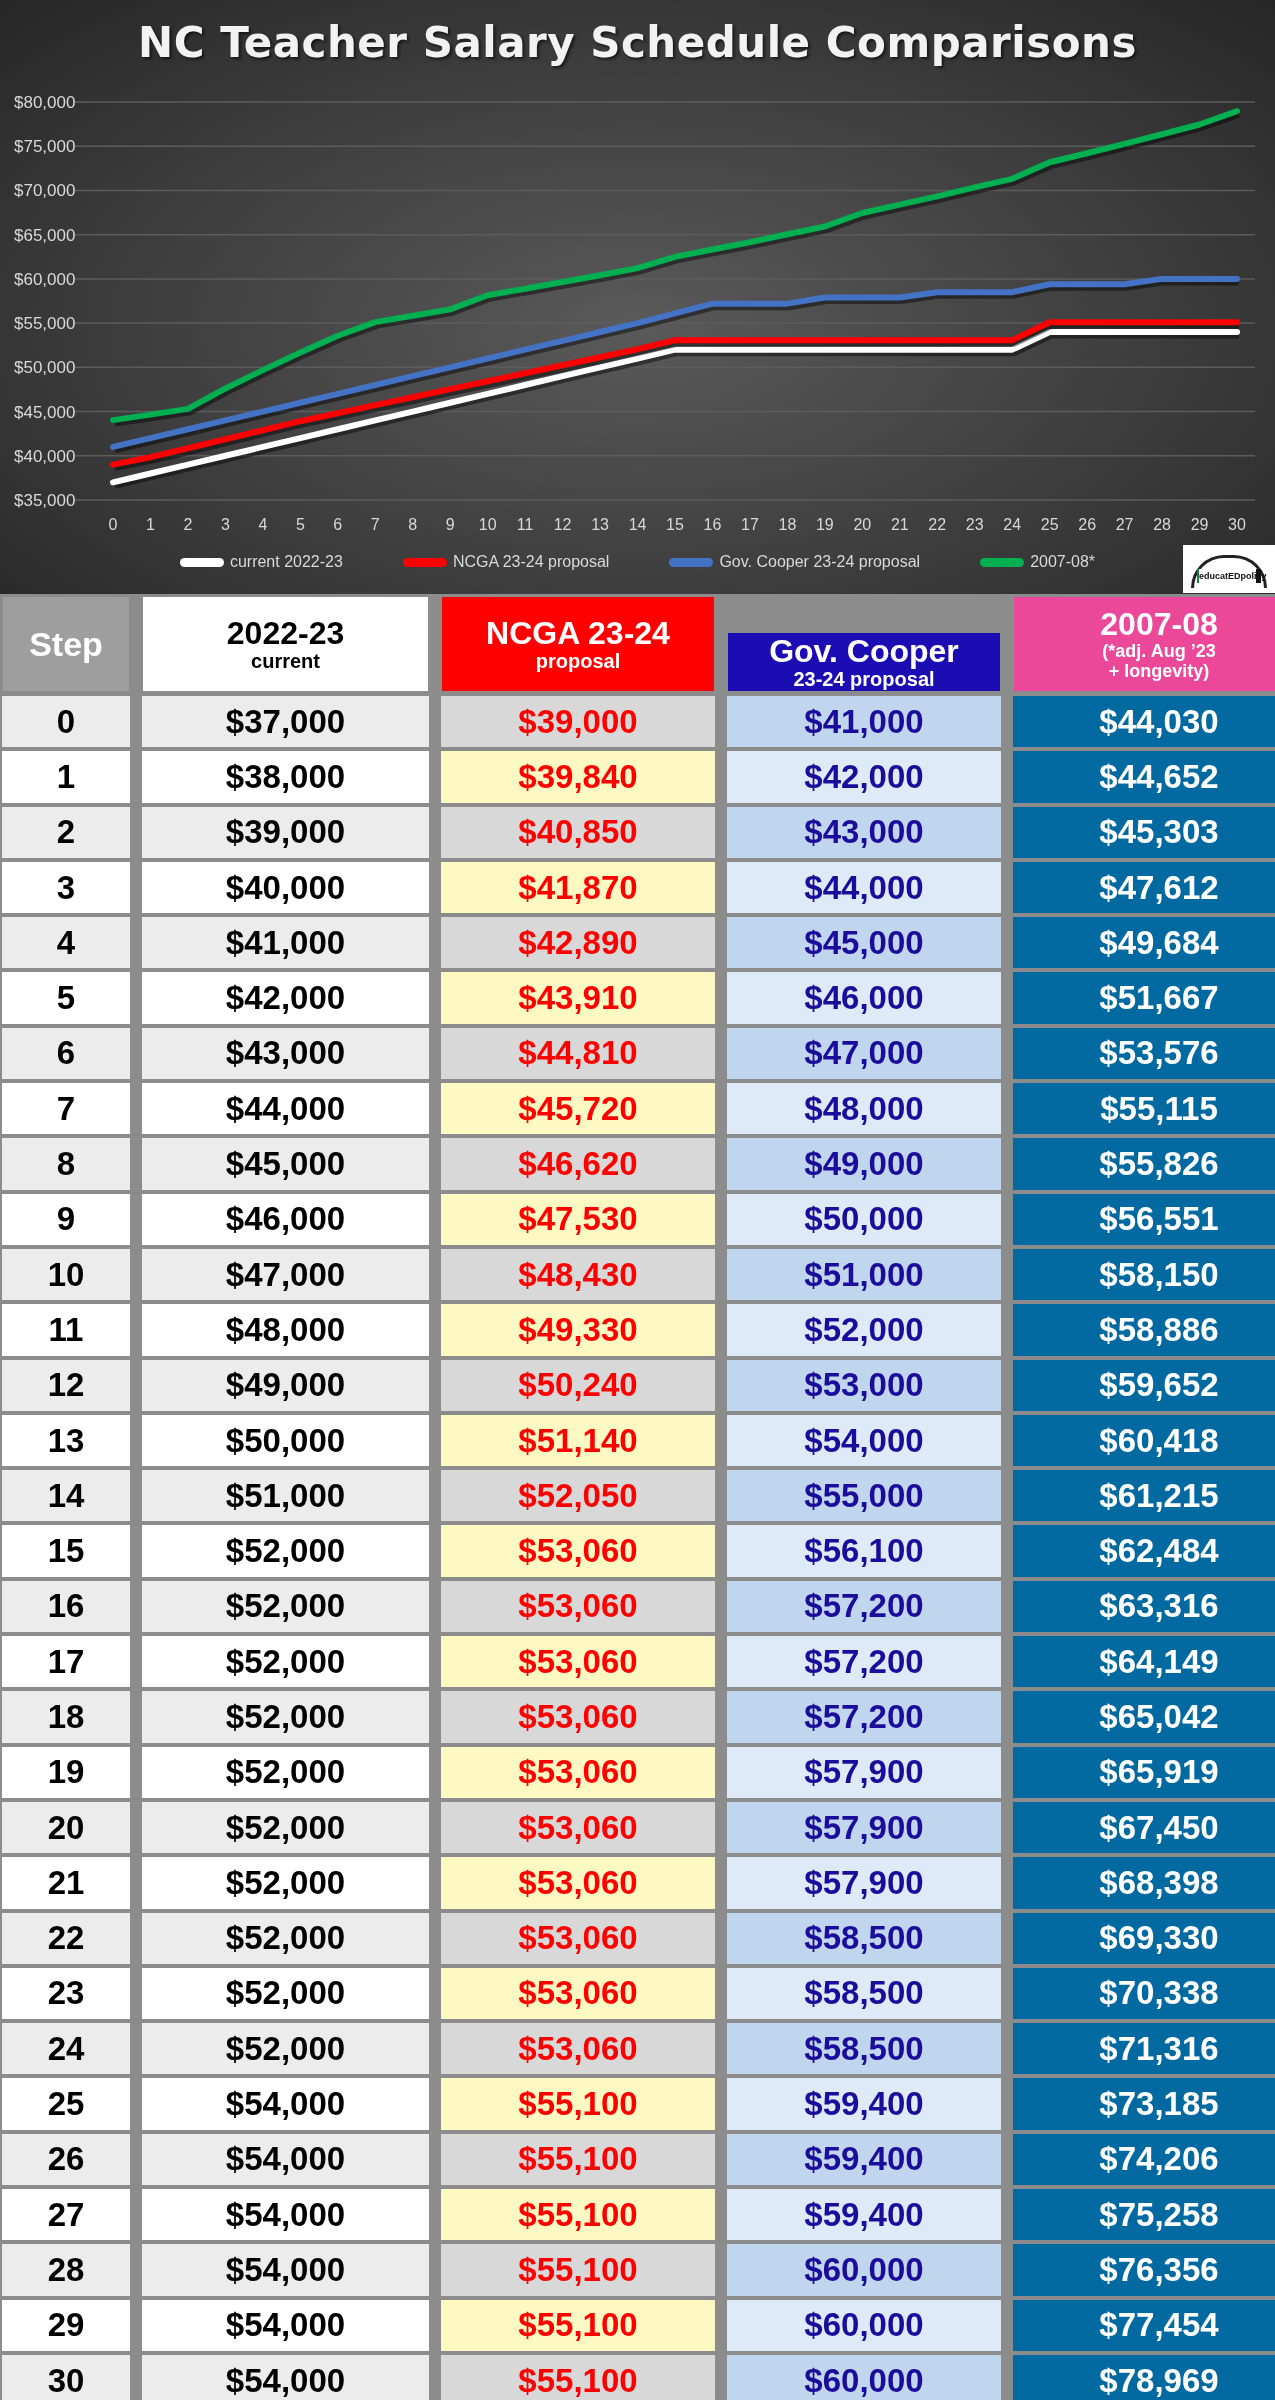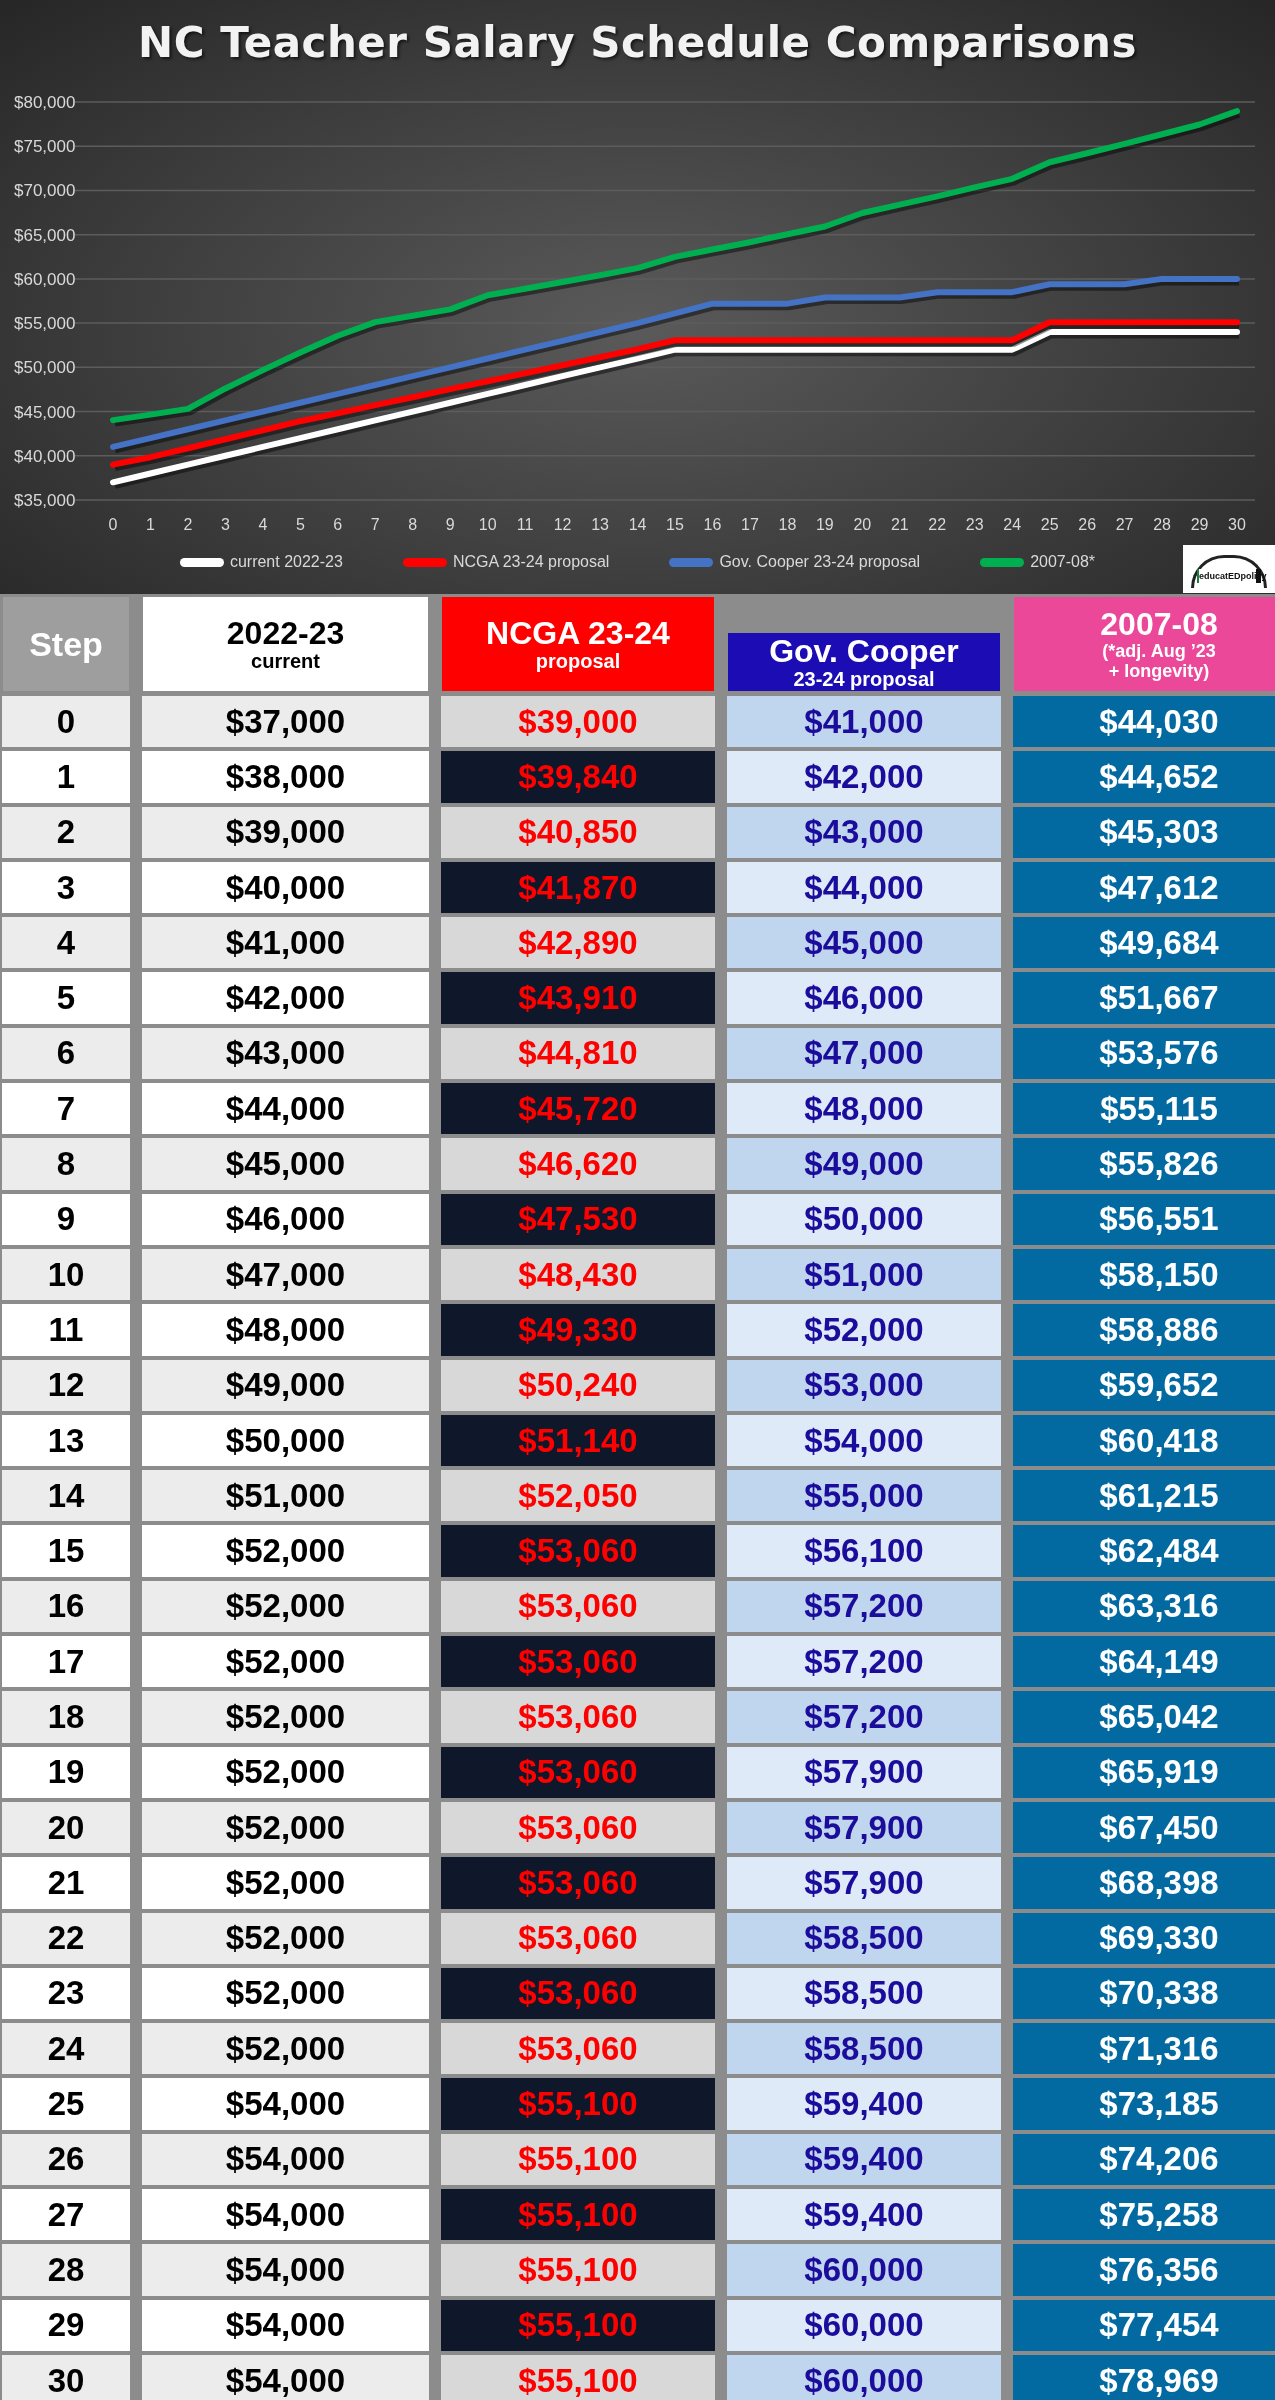--- a/index.html
+++ b/index.html
@@ -37,21 +37,21 @@
   .drow { height:55.3px; }
   .drow .cell { font-size:33px; }
   .c-step { color:#000; }
   .c-cur { color:#000; }
   .c-ncga { color:#ff0000; }
   .c-coop { color:#1c0c9c; }
   .c-g07 { background:#0369a1; color:#fff; }
   .even .c-step, .even .c-cur { background:#ececec; }
   .odd .c-step, .odd .c-cur { background:#ffffff; }
   .even .c-ncga { background:#d8d8d8; }
-  .odd .c-ncga { background:#0f172a; }
+  .odd .c-ncga { background:#fef9c3; }
   .even .c-coop { background:#c0d6ee; }
   .odd .c-coop { background:#deeaf7; }
 </style>
 </head>
 <body>
 
 <div id="chart-panel">
   <svg id="chart-svg" width="1275" height="594" xmlns="http://www.w3.org/2000/svg">
     <g id="grid">
         <line x1="75" x2="1255" y1="500" y2="500" stroke="#5c5c5c" stroke-width="1.5"></line>

